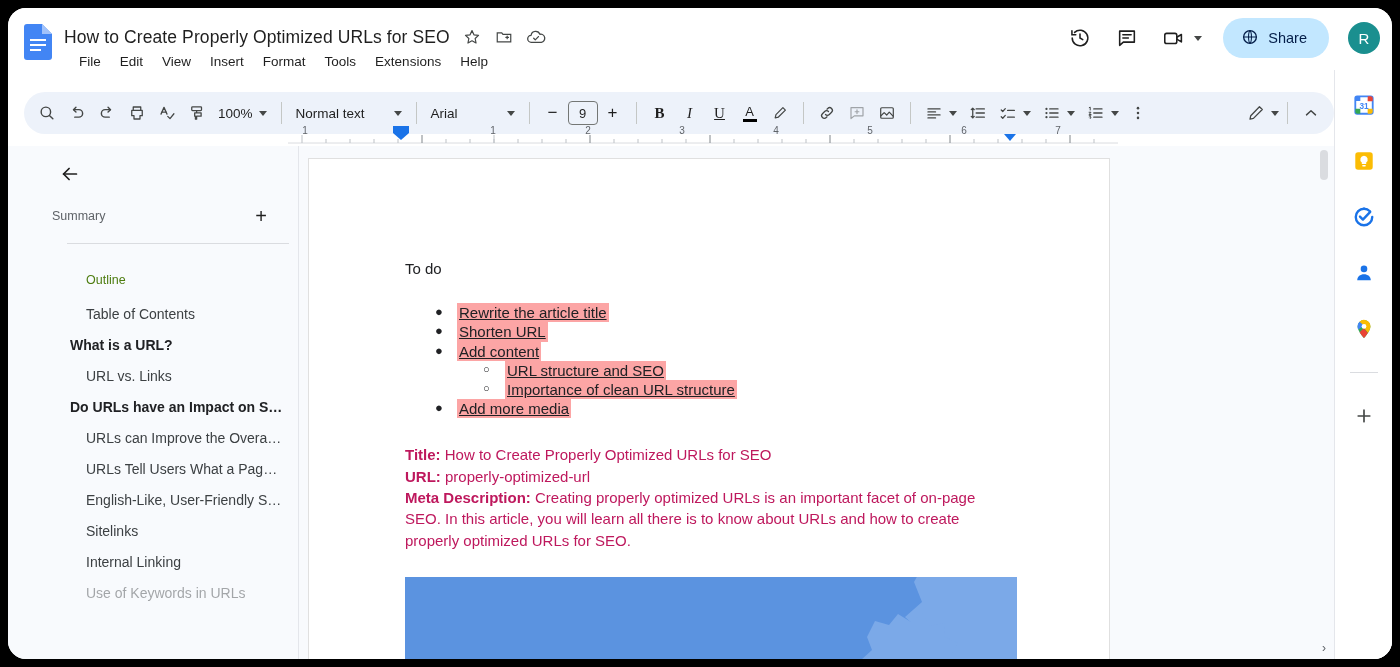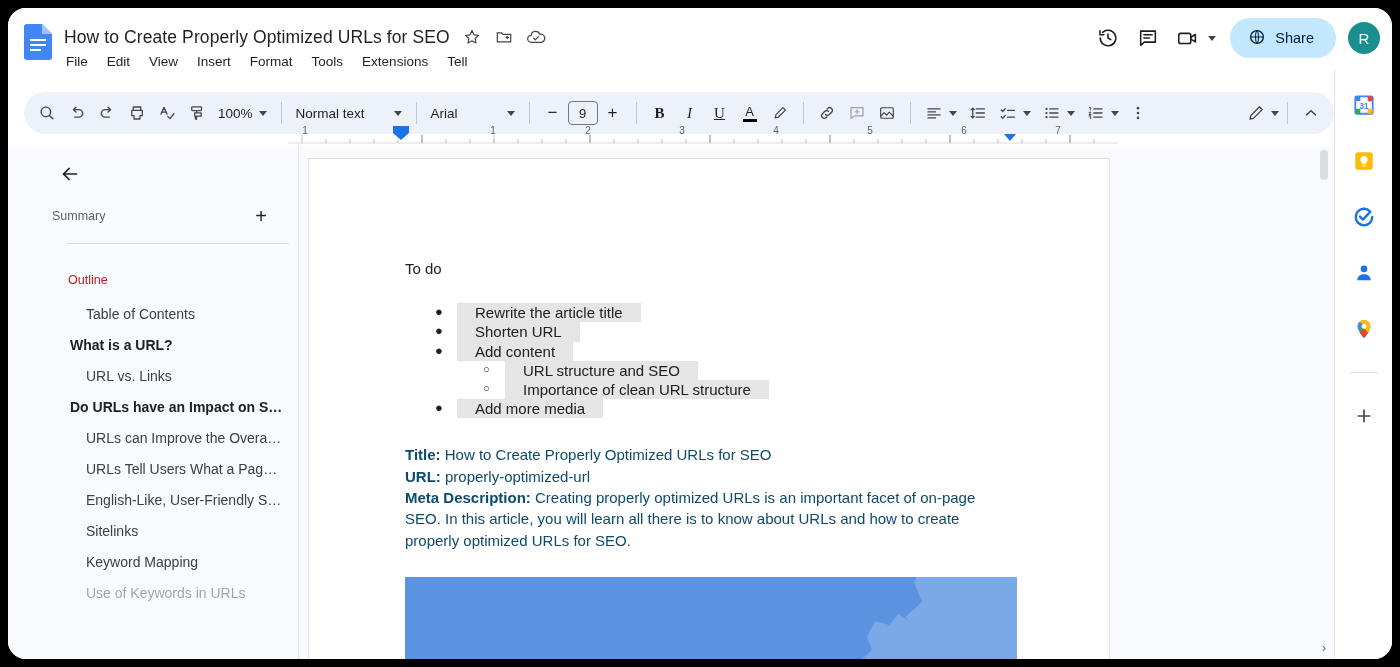--- a/index.html
+++ b/index.html
@@ -32,31 +32,31 @@
   }
   .doc-title {
     font-size: 17.5px; color: #1f1f1f; letter-spacing: .1px;
     white-space: nowrap;
   }
   .title-icon {
     width: 20px; height: 20px; display: flex; align-items: center; justify-content: center;
     color: #444746; cursor: pointer;
   }
   .menu-row {
-    position: absolute; left: 52px; top: 44px;
+    position: absolute; left: 65px; top: 44px;
     display: flex; gap: 7px;
   }
   .menu-item {
     font-size: 13.5px; color: #1f1f1f; padding: 2px 6px; border-radius: 4px;
     cursor: pointer; white-space: nowrap;
   }
 
   .header-right {
     position: absolute; right: 12px; top: 10px;
-    display: flex; align-items: center; gap: 0;
+    display: flex; align-items: center; gap: 7px;
   }
   .hicon {
     width: 40px; height: 40px; border-radius: 50%;
     display: flex; align-items: center; justify-content: center;
     color: #1f1f1f; cursor: pointer;
   }
   .meet-wrap { display: flex; align-items: center; gap: 0; cursor: pointer;
     border-radius: 20px; padding-right: 6px; }
   .share-btn {
     height: 40px; border-radius: 20px; background: #c2e7ff;
@@ -132,22 +132,22 @@
   .plus-btn {
     width: 26px; height: 26px; border-radius: 50%;
     display: flex; align-items: center; justify-content: center;
     color: #1f1f1f; font-size: 20px; cursor: pointer; line-height: 1;
   }
   .divider-line {
     position: absolute; left: 41px; top: 97px; width: 222px; height: 1px;
     background: #dadce0;
   }
   .outline-label {
-    position: absolute; left: 42px; top: 127px;
-    font-size: 12.5px; color: #b91c1c;
+    position: absolute; left: 60px; top: 127px;
+    font-size: 12.5px; color: #4d7c0f;
   }
   .outline-list {
     position: absolute; left: 24px; top: 152px; width: 248px;
   }
   .o-item {
     height: 31px; display: flex; align-items: center;
     font-size: 14px; color: #3c4043; white-space: nowrap;
     overflow: hidden; text-overflow: ellipsis; cursor: pointer;
     border-radius: 4px; padding-right: 4px;
   }
@@ -172,26 +172,26 @@
   .todo-head { font-size: 15px; color: #202124; line-height: 1.35; }
   .todo-list { margin-top: 24px; }
   .li {
     display: flex; align-items: flex-start; line-height: 1.28;
     font-size: 15px; color: #202124;
   }
   .li .bullet {
     width: 22px; flex: none; text-align: left; color: #202124;
     font-size: 13px; line-height: 1.45;
   }
-  .li .txt { background: #e5e5e5; padding: 0 18px; }
+  .li .txt { background: #fca5a5; padding: 0 2px; text-decoration: underline; }
   .li.l1 { margin-left: 30px; }
   .li.l2 { margin-left: 78px; }
   .li.l2 .bullet { font-size: 11px; line-height: 1.6; }
   .meta-block {
-    margin-top: 26px; font-size: 15px; color: #0c4a6e; line-height: 1.42;
+    margin-top: 26px; font-size: 15px; color: #be185d; line-height: 1.42;
   }
   .meta-block b { font-weight: bold; }
   .doc-image {
     position: relative; margin-top: 26px;
     width: 612px; height: 300px; overflow: hidden;
     background: #5b93e0;
   }
 
   
   .right-rail {
@@ -263,21 +263,21 @@
     </div>
 
     <div class="menu-row">
       <span class="menu-item">File</span>
       <span class="menu-item">Edit</span>
       <span class="menu-item">View</span>
       <span class="menu-item">Insert</span>
       <span class="menu-item">Format</span>
       <span class="menu-item">Tools</span>
       <span class="menu-item">Extensions</span>
-      <span class="menu-item">Tell</span>
+      <span class="menu-item">Help</span>
     </div>
 
     <div class="header-right">
       <span class="hicon">
         <svg width="22" height="22" viewBox="0 0 24 24" fill="none" stroke="#1f1f1f" stroke-width="1.7" stroke-linecap="round">
           <path d="M3.5 12a8.5 8.5 0 1 0 2.6-6.1"></path>
           <path d="M3.2 4.2v4.2h4.2"></path>
           <path d="M12 7.6V12l3 1.8"></path>
         </svg>
       </span>
@@ -587,21 +587,21 @@
 
       <div class="outline-list">
         <div class="o-item o-lvl2">Table of Contents</div>
         <div class="o-item o-lvl1">What is a URL?</div>
         <div class="o-item o-lvl2">URL vs. Links</div>
         <div class="o-item o-lvl1">Do URLs have an Impact on S…</div>
         <div class="o-item o-lvl2">URLs can Improve the Overa…</div>
         <div class="o-item o-lvl2">URLs Tell Users What a Pag…</div>
         <div class="o-item o-lvl2">English-Like, User-Friendly S…</div>
         <div class="o-item o-lvl2">Sitelinks</div>
-        <div class="o-item o-lvl2">Keyword Mapping</div>
+        <div class="o-item o-lvl2">Internal Linking</div>
         <div class="o-item o-lvl2 cut">Use of Keywords in URLs</div>
       </div>
     </div>
 
     <div class="panel-edge"></div>
 
     <div class="doc-scroll">
       <div class="page">
         <div class="doc-content">
 

